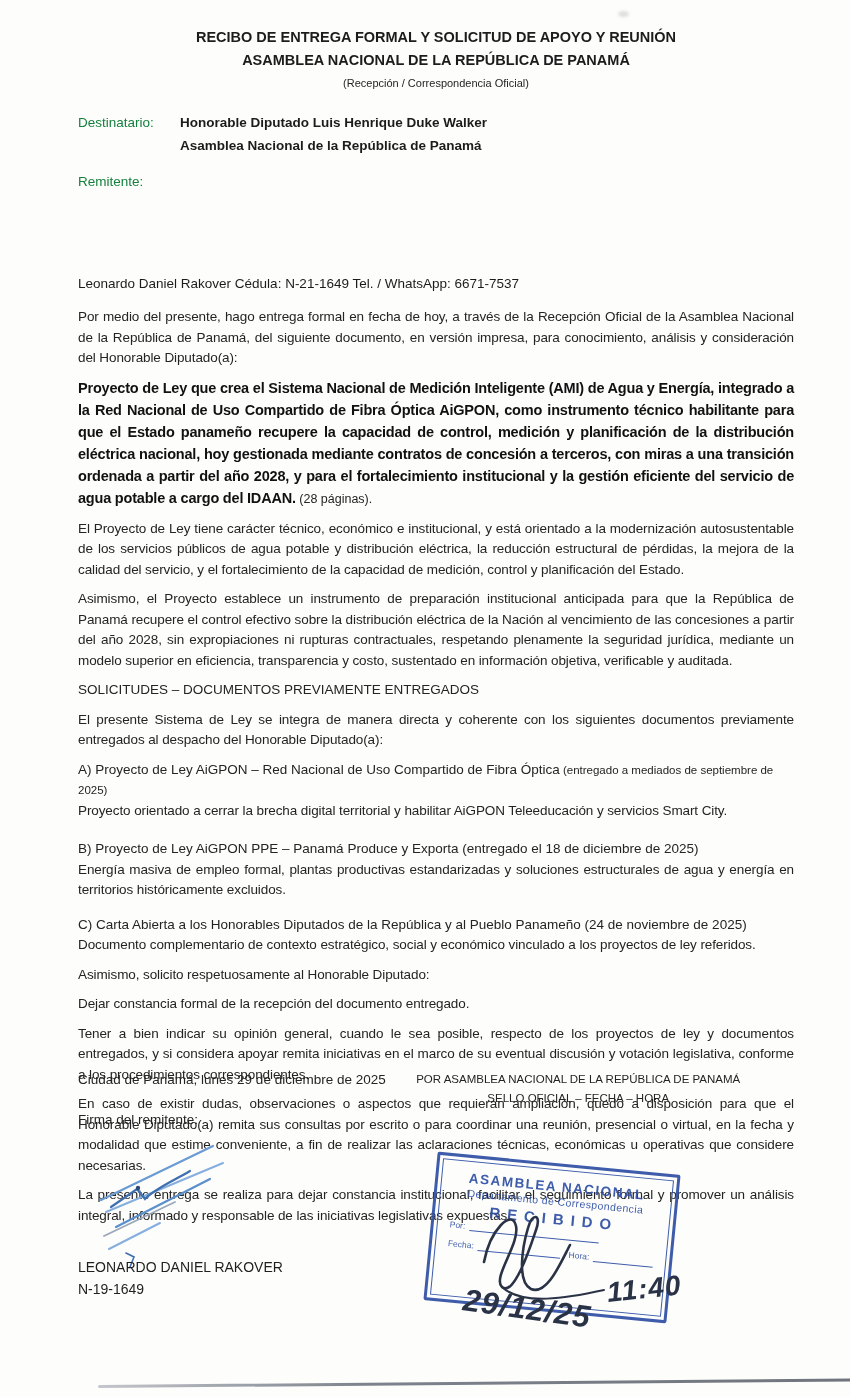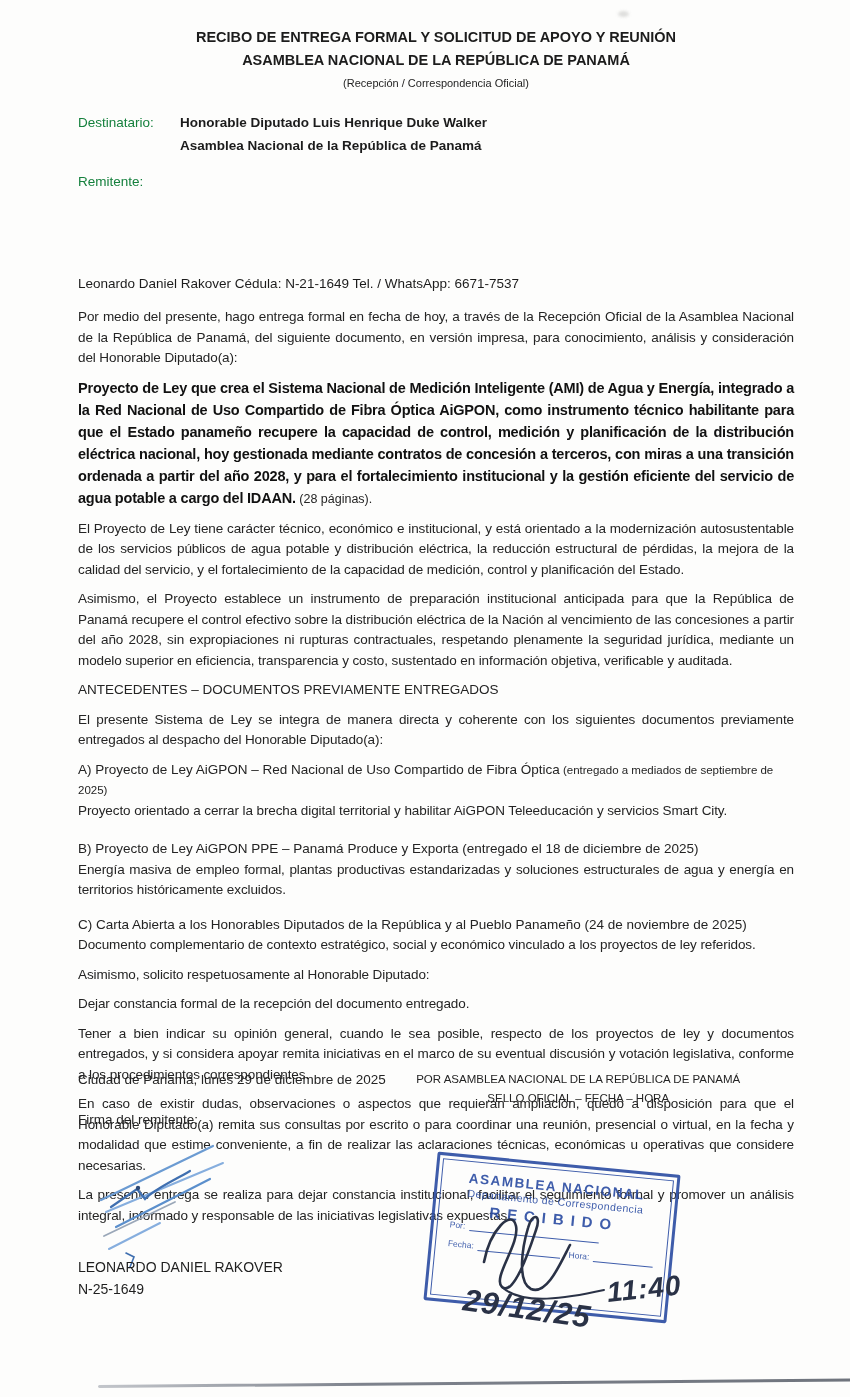--- a/index.html
+++ b/index.html
@@ -103,21 +103,21 @@
   </div>
 
   <p class="para first">Por medio del presente, hago entrega formal en fecha de hoy, a través de la Recepción Oficial de la Asamblea Nacional de la República de Panamá, del siguiente documento, en versión impresa, para conocimiento, análisis y consideración del Honorable Diputado(a):</p>
 
   <p class="bold-block"><span>Proyecto de Ley que crea el Sistema Nacional de Medición Inteligente (AMI) de Agua y Energía, integrado a la Red Nacional de Uso Compartido de Fibra Óptica AiGPON, como instrumento técnico habilitante para que el Estado panameño recupere la capacidad de control, medición y planificación de la distribución eléctrica nacional, hoy gestionada mediante contratos de concesión a terceros, con miras a una transición ordenada a partir del año 2028, y para el fortalecimiento institucional y la gestión eficiente del servicio de agua potable a cargo del IDAAN.</span><span class="pages-note"> (28 páginas).</span></p>
 
   <p class="para">El Proyecto de Ley tiene carácter técnico, económico e institucional, y está orientado a la modernización autosustentable de los servicios públicos de agua potable y distribución eléctrica, la reducción estructural de pérdidas, la mejora de la calidad del servicio, y el fortalecimiento de la capacidad de medición, control y planificación del Estado.</p>
 
   <p class="para">Asimismo, el Proyecto establece un instrumento de preparación institucional anticipada para que la República de Panamá recupere el control efectivo sobre la distribución eléctrica de la Nación al vencimiento de las concesiones a partir del año 2028, sin expropiaciones ni rupturas contractuales, respetando plenamente la seguridad jurídica, mediante un modelo superior en eficiencia, transparencia y costo, sustentado en información objetiva, verificable y auditada.</p>
 
-  <p class="heading-line">ANTECEDENTES – DOCUMENTOS PREVIAMENTE ENTREGADOS</p>
+  <p class="heading-line">SOLICITUDES – DOCUMENTOS PREVIAMENTE ENTREGADOS</p>
 
   <p class="para">El presente Sistema de Ley se integra de manera directa y coherente con los siguientes documentos previamente entregados al despacho del Honorable Diputado(a):</p>
 
   <div class="doc-item">
     <div class="item-head"><span>A) Proyecto de Ley AiGPON – Red Nacional de Uso Compartido de Fibra Óptica</span><span class="small-note"> (entregado a mediados de septiembre de 2025)</span></div>
     <div class="item-desc">Proyecto orientado a cerrar la brecha digital territorial y habilitar AiGPON Teleeducación y servicios Smart City.</div>
   </div>
 
   <div class="doc-item gap-b">
     <div class="item-head">B) Proyecto de Ley AiGPON PPE – Panamá Produce y Exporta (entregado el 18 de diciembre de 2025)</div>
@@ -160,21 +160,21 @@
     <circle cx="45" cy="48" r="2.2" fill="#2c4a78" stroke="none"></circle>
     <path d="M23,87 L117,39" stroke="#5b8fcc" stroke-width="2.2"></path>
     <path d="M11,96 L82,62" stroke="#9aa7b8" stroke-width="1.8"></path>
     <path d="M16,109 L67,83" stroke="#86aede" stroke-width="2"></path>
     <path d="M33,113 l8,4 l-4,10" stroke="#3f6fb0" stroke-width="1.6"></path>
   </g>
 </svg>
 
 <div class="name-block">
   <div>LEONARDO DANIEL RAKOVER</div>
-  <div>N-25-1649</div>
+  <div>N-19-1649</div>
 </div>
 
 <div class="stamp">
   <div class="stamp-inner">
     <div class="stamp-title">ASAMBLEA NACIONAL</div>
     <div class="stamp-dept">Departamento de Correspondencia</div>
     <div class="stamp-recibido">RECIBIDO</div>
     <div class="stamp-row por-row">
       <span class="stamp-label">Por:</span>
       <span class="stamp-line por-line"></span>

